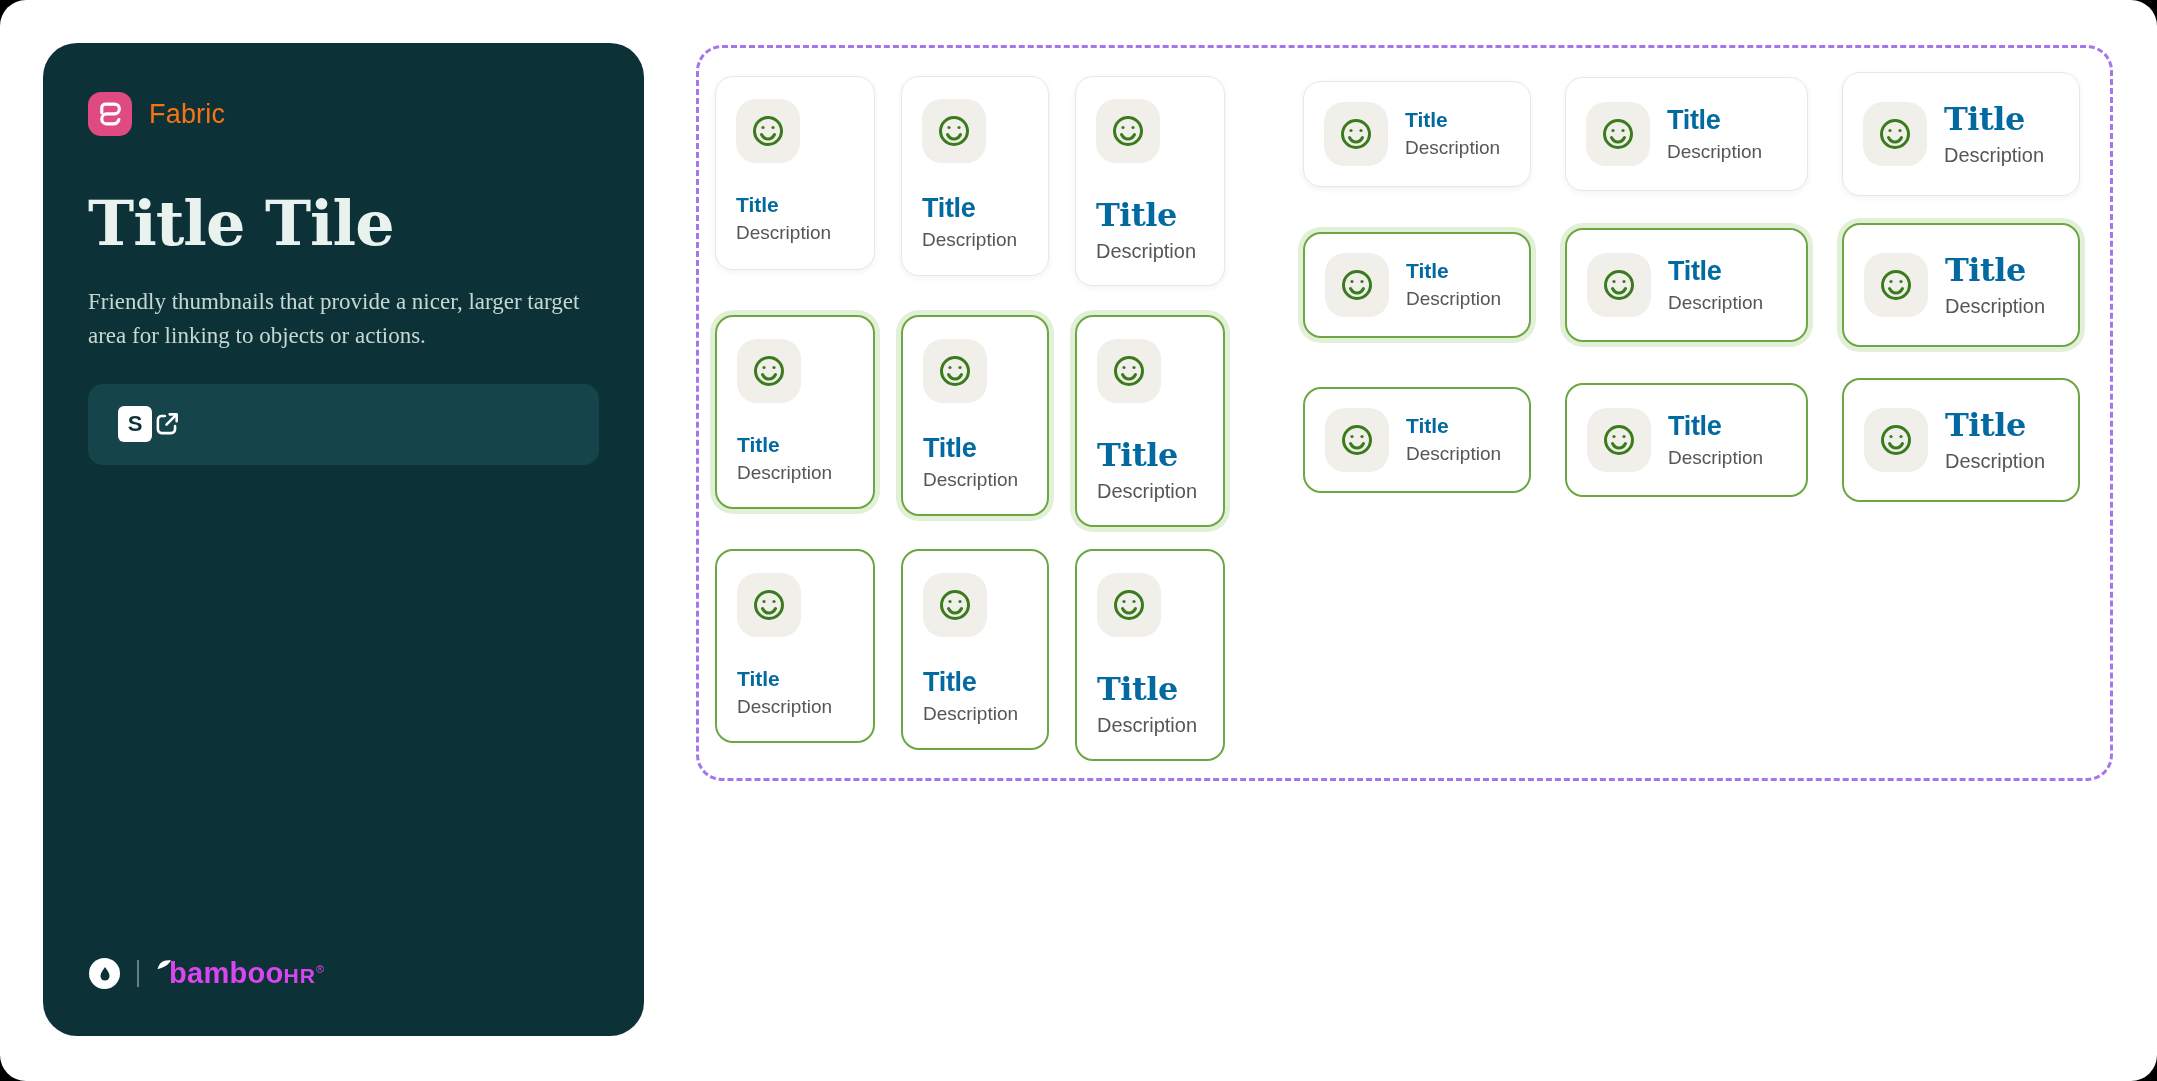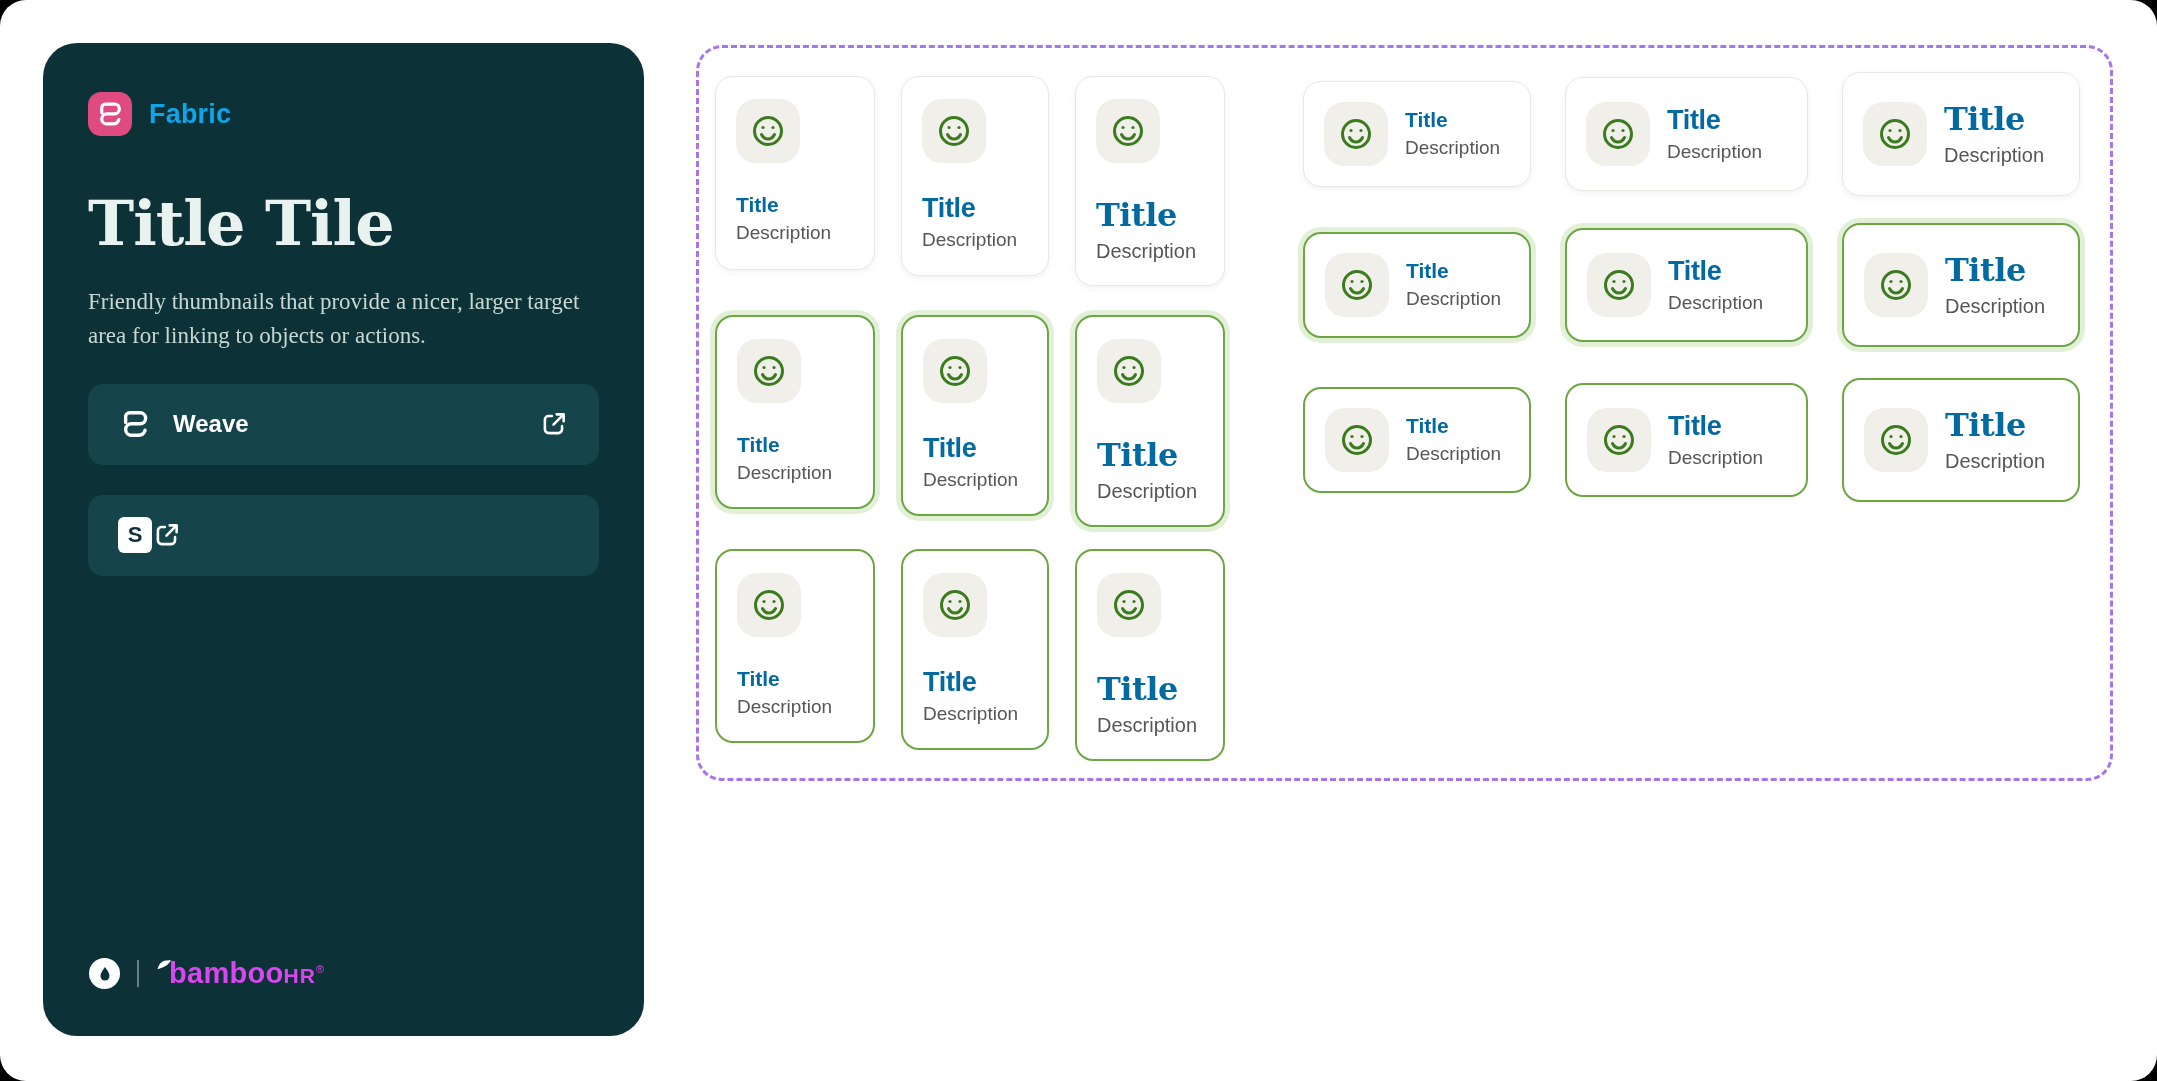--- a/index.html
+++ b/index.html
@@ -4,21 +4,21 @@
 <style>
   html,body{margin:0;padding:0;background:#000;}
   body{width:2157px;height:1081px;position:relative;font-family:"Liberation Sans",sans-serif;}
   .page{position:absolute;inset:0;background:#ffffff;border-radius:26px;overflow:hidden;}
 
   
   .sidebar{position:absolute;left:43px;top:43px;width:601px;height:993px;background:#0C3237;
     border-radius:34px;padding:49px 45px;box-sizing:border-box;}
   .brand-row{display:flex;align-items:center;gap:17px;}
   .brand-box{width:44px;height:44px;border-radius:13px;background:#DF4A81;display:flex;align-items:center;justify-content:center;flex:0 0 auto;}
-  .brand-name{color:#0ea5e9;font-size:27px;font-weight:700;letter-spacing:.2px;}
+  .brand-name{color:#f97316;font-size:27px;font-weight:400;letter-spacing:.2px;}
   .hero-title{margin:52px 0 0 0;font-family:"DejaVu Serif","Liberation Serif",serif;font-weight:700;
     font-size:62px;line-height:1.15;color:#E9F2EE;letter-spacing:-1px;}
   .hero-desc{margin:26px 0 0 0;font-size:23px;line-height:1.45;color:#C7D8D4;max-width:500px;font-family:Liberation Serif, serif;}
   .res-links{margin-top:32px;display:flex;flex-direction:column;gap:30px;}
   .res-link{height:81px;border-radius:15px;background:#15444B;display:flex;align-items:center;
     padding:0 30px;box-sizing:border-box;cursor:pointer;}
   .res-link .lbl{color:#ffffff;font-size:24px;font-weight:700;margin-left:21px;flex:1;}
   .sb-icon{width:34px;height:36px;background:#ffffff;border-radius:6px;display:flex;align-items:center;justify-content:center;
     color:#0C3237;font-weight:700;font-size:22px;flex:0 0 auto;}
   .side-footer{position:absolute;left:46px;bottom:46px;display:flex;align-items:center;gap:17px;}
@@ -79,31 +79,20 @@
         </svg>
       </div>
       <span class="brand-name">Fabric</span>
     </div>
 
     <h1 class="hero-title">Title Tile</h1>
     <p class="hero-desc">Friendly thumbnails that provide a nicer, larger target area for linking to objects or actions.</p>
 
     <div class="res-links">
       <div class="res-link">
-        <svg width="34" height="34" viewBox="0 0 32 32" fill="none" stroke="#ffffff" stroke-width="3.2" stroke-linecap="round" stroke-linejoin="round">
-          <path d="M7.2 14.5 V9.2 C7.2 7.1 8.9 5.4 11 5.4 H20.8 C23.7 5.4 26 7.7 26 10.6 C26 13.5 23.7 15.8 20.8 15.8 H12.6 C9.6 15.8 7.2 18.2 7.2 21.2 C7.2 24.2 9.6 26.6 12.6 26.6 H19.3 C22.3 26.6 24.7 24.7 25.5 21.9"></path>
-        </svg>
-        <span class="lbl">Weave</span>
-        <svg width="30" height="30" viewBox="0 0 28 28" fill="none" stroke="#ffffff" stroke-width="2.4" stroke-linecap="round" stroke-linejoin="round">
-          <path d="M12 6.5 H9 C7 6.5 5.5 8 5.5 10 V19 C5.5 21 7 22.5 9 22.5 H18 C20 22.5 21.5 21 21.5 19 V16"></path>
-          <path d="M16.5 5 H23 V11.5"></path>
-          <path d="M22.5 5.5 L13.5 14.5"></path>
-        </svg>
-      </div>
-      <div class="res-link">
         <span class="sb-icon">S</span>
         <svg width="30" height="30" viewBox="0 0 28 28" fill="none" stroke="#ffffff" stroke-width="2.4" stroke-linecap="round" stroke-linejoin="round">
           <path d="M12 6.5 H9 C7 6.5 5.5 8 5.5 10 V19 C5.5 21 7 22.5 9 22.5 H18 C20 22.5 21.5 21 21.5 19 V16"></path>
           <path d="M16.5 5 H23 V11.5"></path>
           <path d="M22.5 5.5 L13.5 14.5"></path>
         </svg>
       </div>
     </div>
 
     <div class="side-footer">

